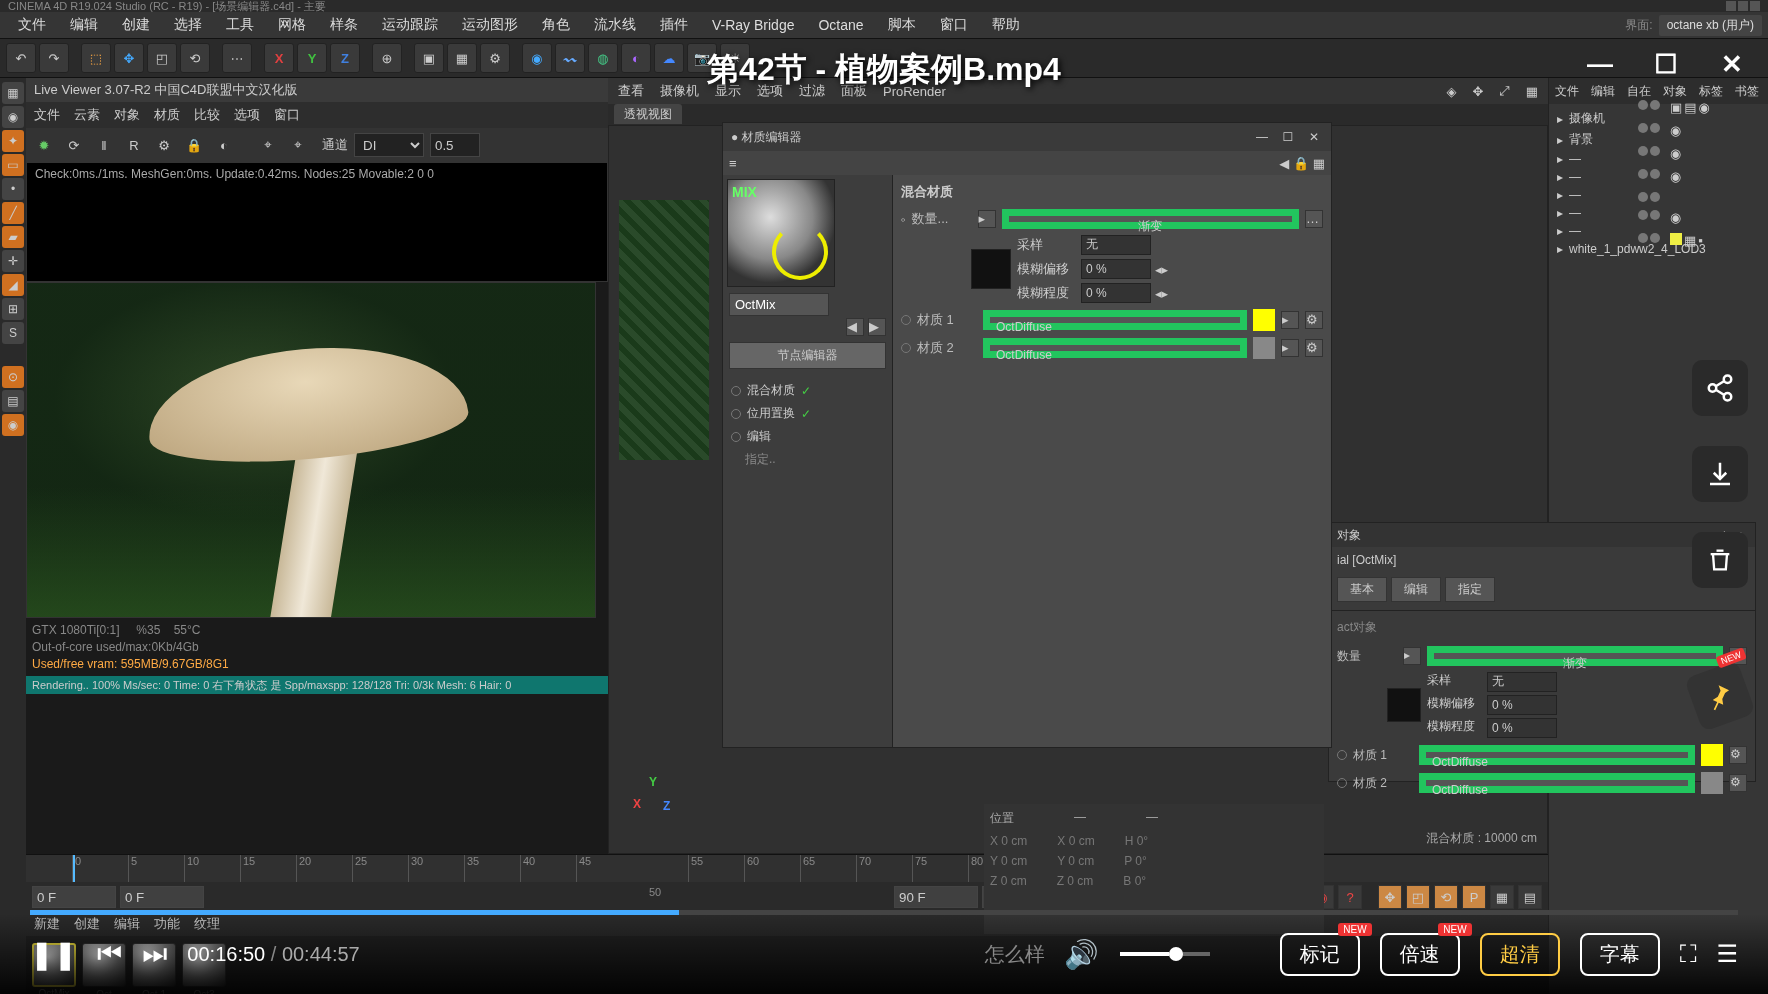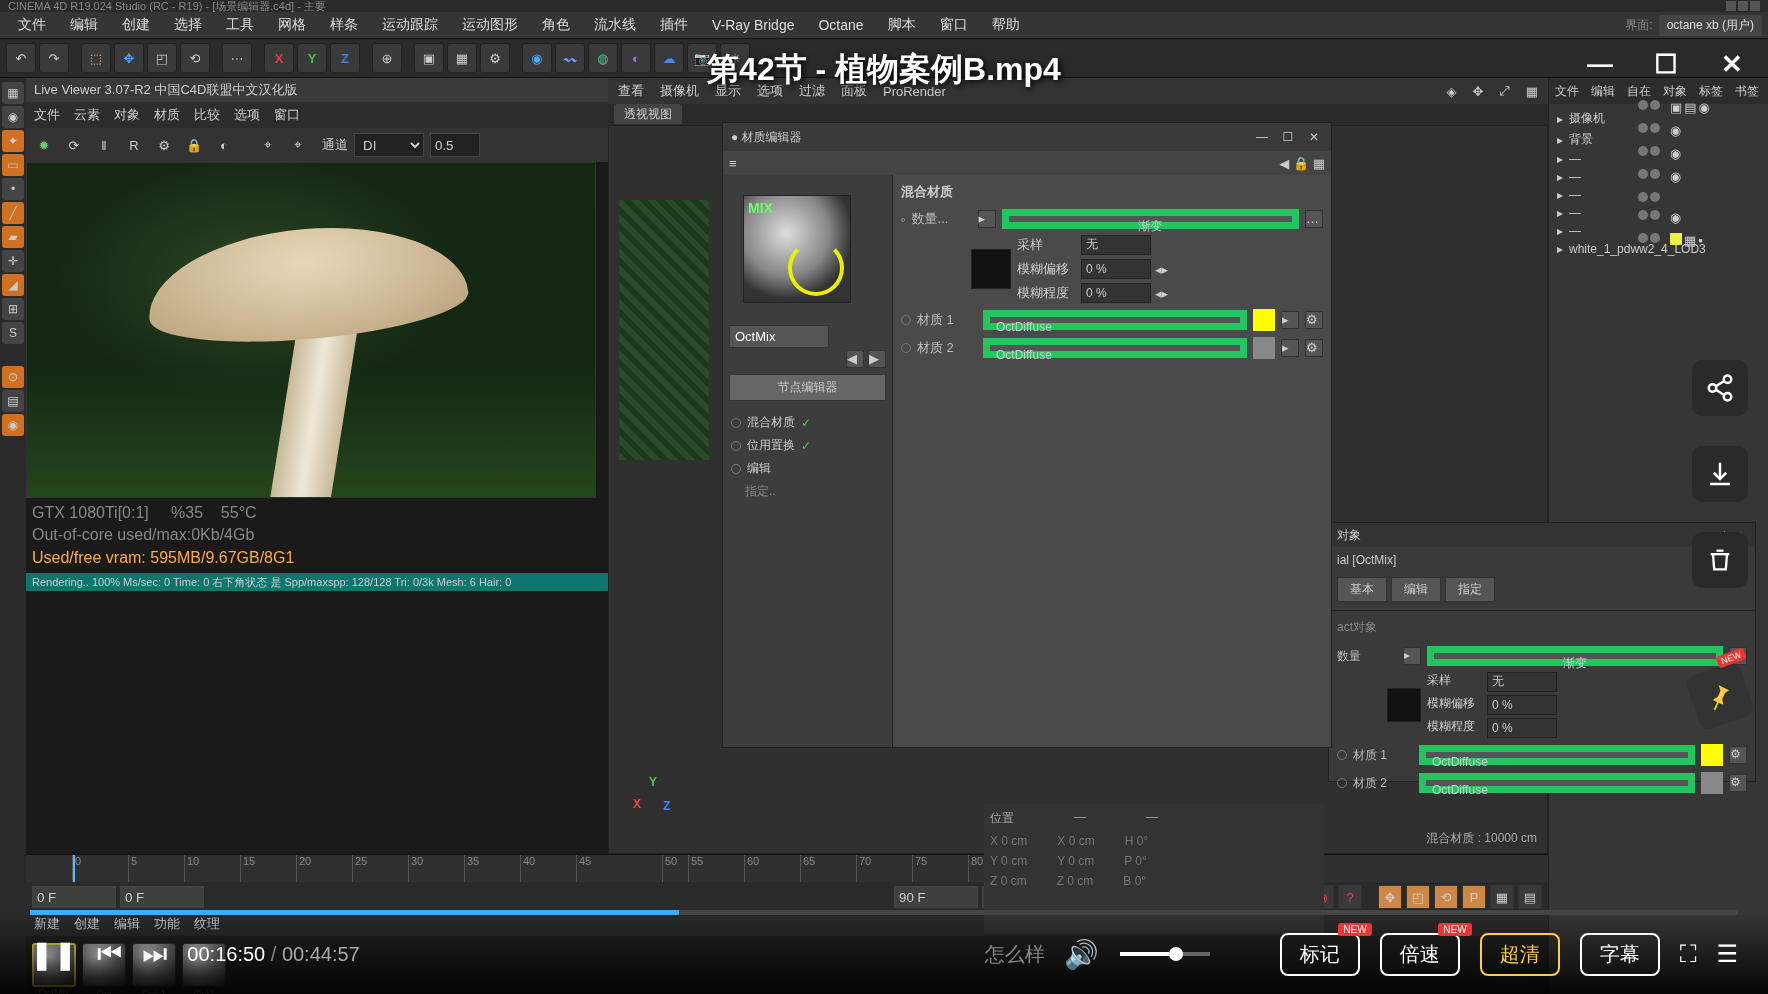--- a/index.html
+++ b/index.html
@@ -30,41 +30,41 @@
 .vc-btn { width: 24px; height: 24px; border-radius: 3px; display: flex; align-items: center; justify-content: center; }
 .vc-green { color: #6c6; }
 .vc-lock { color: #fc0; }
 .vc-input { background: #222; border: 1px solid #444; height: 24px; width: 70px; padding: 0 4px; color: #ccc; }
 .status-line { background: #000; padding: 4px 8px; font-size: 12px; color: #aaa; height: 120px; border: 1px solid #333; }
 .render-view { position: relative; width: 570px; height: 336px; background: linear-gradient(#1a2a1a, #0a1a0a); border: 1px solid #333; overflow: hidden; }
 .mushroom-bg { position: absolute; inset: 0; background: radial-gradient(ellipse 200px 120px at 40% 35%, rgba(80,120,60,0.4), rgba(20,40,20,0.9)); }
 .mushroom-cap { position: absolute; left: 120px; top: 66px; width: 320px; height: 110px; background: radial-gradient(ellipse at 50% 30%, #e8d8b8, #b8a078); border-radius: 50% 50% 50% 50% / 70% 70% 30% 30%; transform: rotate(-5deg); }
 .mushroom-stem { position: absolute; left: 255px; top: 140px; width: 60px; height: 245px; background: linear-gradient(90deg, #c8b898, #f0e8d8, #c8b898); border-radius: 20px; transform: rotate(6deg) skewX(-3deg); }
 .moss { position: absolute; bottom: 0; left: 0; right: 0; height: 130px; background: linear-gradient(transparent, rgba(40,80,30,0.8)); }
-.render-stats { background: #1a1a1a; padding: 4px 6px; font-size: 16px; color: #888; line-height: 1.4; }
+.render-stats { background: #1a1a1a; padding: 4px 6px; font-size: 12px; color: #888; line-height: 1.4; }
 .render-stats .green { color: #4c4; }
 .render-stats .orange { color: #fa4; }
 .render-bottom { background: #0f766e; height: 18px; padding: 2px 6px; font-size: 11px; display: flex; gap: 10px; align-items: center; }
 .viewport-col { display: flex; flex-direction: column; }
 .viewport-menubar { height: 26px; background: #333; display: flex; align-items: center; padding: 0 10px; gap: 16px; font-size: 13px; }
 .viewport-tab { background: #444; padding: 3px 10px; font-size: 12px; border-radius: 3px 3px 0 0; }
 .viewport-area { flex: 1; background: #303030; position: relative; border: 1px solid #222; }
 .grid-preview { position: absolute; left: 10px; top: 74px; width: 90px; height: 260px; background: repeating-linear-gradient(45deg, #2a4a2a, #2a4a2a 6px, #1a3a1a 6px, #1a3a1a 12px); }
 .axis-gizmo { position: absolute; left: 30px; bottom: 30px; width: 40px; height: 40px; }
 .axis-gizmo .ax { position: absolute; font-size: 12px; font-weight: bold; }
 .viewport-info { position: absolute; right: 10px; bottom: 6px; font-size: 12px; color: #aaa; }
 .watermark { position: absolute; left: 50%; top: 54%; transform: translate(-50%,-50%); color: rgba(220,90,40,0.35); font-size: 22px; letter-spacing: 2px; }
 .material-editor { position: absolute; left: 722px; top: 122px; width: 610px; height: 626px; background: #4a4a4a; border: 1px solid #222; display: flex; flex-direction: column; z-index: 10; }
 .me-titlebar { height: 28px; background: #3a3a3a; display: flex; align-items: center; padding: 0 8px; justify-content: space-between; font-size: 12px; }
 .me-winbtns { display: flex; gap: 8px; }
 .me-winbtns span { width: 18px; text-align: center; cursor: default; }
 .me-toolbar { height: 24px; background: #444; display: flex; align-items: center; justify-content: space-between; padding: 0 6px; }
 .me-body { flex: 1; display: flex; }
 .me-left { width: 170px; background: #3d3d3d; display: flex; flex-direction: column; border-right: 1px solid #222; }
-.me-preview { width: 108px; height: 108px; margin: 20px; background: radial-gradient(circle at 40% 35%, #ddd, #888 45%, #333 70%); border: 1px solid #222; position: relative; }
+.me-preview { width: 108px; height: 108px; margin: 4px; background: radial-gradient(circle at 40% 35%, #ddd, #888 45%, #333 70%); border: 1px solid #222; position: relative; }
 .me-preview .mix-label { position: absolute; top: 4px; left: 4px; color: #6f6; font-weight: bold; font-size: 14px; }
 .me-preview .ring { position: absolute; right: 6px; bottom: 6px; width: 56px; height: 56px; border: 4px solid #ee0; border-radius: 50%; border-top-color: transparent; }
 .me-name-input { margin: 2px 6px; background: #555; border: 1px solid #333; color: #fff; padding: 3px 5px; font-size: 13px; width: 100px; }
 .me-nodebtn { margin: 6px; background: #666; border: 1px solid #333; padding: 4px 8px; text-align: center; font-size: 12px; }
 .me-checklist { padding: 4px 8px; font-size: 12px; }
 .me-checklist div { display: flex; align-items: center; gap: 6px; padding: 3px 0; }
 .me-right { flex: 1; background: #4a4a4a; padding: 8px; font-size: 13px; }
 .me-section-title { margin-bottom: 8px; font-weight: bold; }
 .me-row { display: flex; align-items: center; gap: 6px; margin-bottom: 6px; }
 .me-row .lbl { width: 60px; color: #bbb; }
@@ -247,20 +247,23 @@
             <div class="vc-btn">⚙</div>
             <div class="vc-btn vc-lock">🔒</div>
             <div class="vc-btn">◐</div>
             <span style="width:8px"></span>
             <div class="vc-btn">⌖</div>
             <div class="vc-btn">⌖</div>
             <span style="margin-left:6px">通道</span>
             <select class="vc-input"><option>DI</option></select>
             <input class="vc-input" style="width: 50px;" value="0.5">
           </div>
+          <div class="status-line">
+            <div>Check:0ms./1ms.  MeshGen:0ms. Update:0.42ms. Nodes:25 Movable:2  0 0</div>
+          </div>
           <div class="render-view">
             <div class="mushroom-bg"></div>
             <div class="moss"></div>
 
             <div class="mushroom-stem"></div>
             <div class="mushroom-/stem"></div>
             <div class="mushroom-cap"></div>
           </div>
           <div class="render-stats">
             <div><span>GTX 1080Ti[0:1]</span> &nbsp;&nbsp;&nbsp; <span>%35</span> &nbsp;&nbsp; <span>55°C</span></div>
@@ -307,21 +310,21 @@
         <div class="tl-tick" style="left: 46px;">0</div>
             <div class="tl-tick" style="left: 102px;">5</div>
             <div class="tl-tick" style="left: 158px;">10</div>
             <div class="tl-tick" style="left: 214px;">15</div>
             <div class="tl-tick" style="left: 270px;">20</div>
             <div class="tl-tick" style="left: 326px;">25</div>
             <div class="tl-tick" style="left: 382px;">30</div>
             <div class="tl-tick" style="left: 438px;">35</div>
             <div class="tl-tick" style="left: 494px;">40</div>
             <div class="tl-tick" style="left: 550px;">45</div>
-            <div class="tl-tick" style="left: 636px;">50</div>
+            <div class="tl-tick" style="left: 620px; margin-top: 31px;">50</div>
             <div class="tl-tick" style="left: 662px;">55</div>
             <div class="tl-tick" style="left: 718px;">60</div>
             <div class="tl-tick" style="left: 774px;">65</div>
             <div class="tl-tick" style="left: 830px;">70</div>
             <div class="tl-tick" style="left: 886px;">75</div>
             <div class="tl-tick" style="left: 942px;">80</div>
             <div class="tl-tick" style="left: 998px;">85</div>
             <div class="tl-tick" style="left: 1054px;">90</div>
           </div>
       </div>

